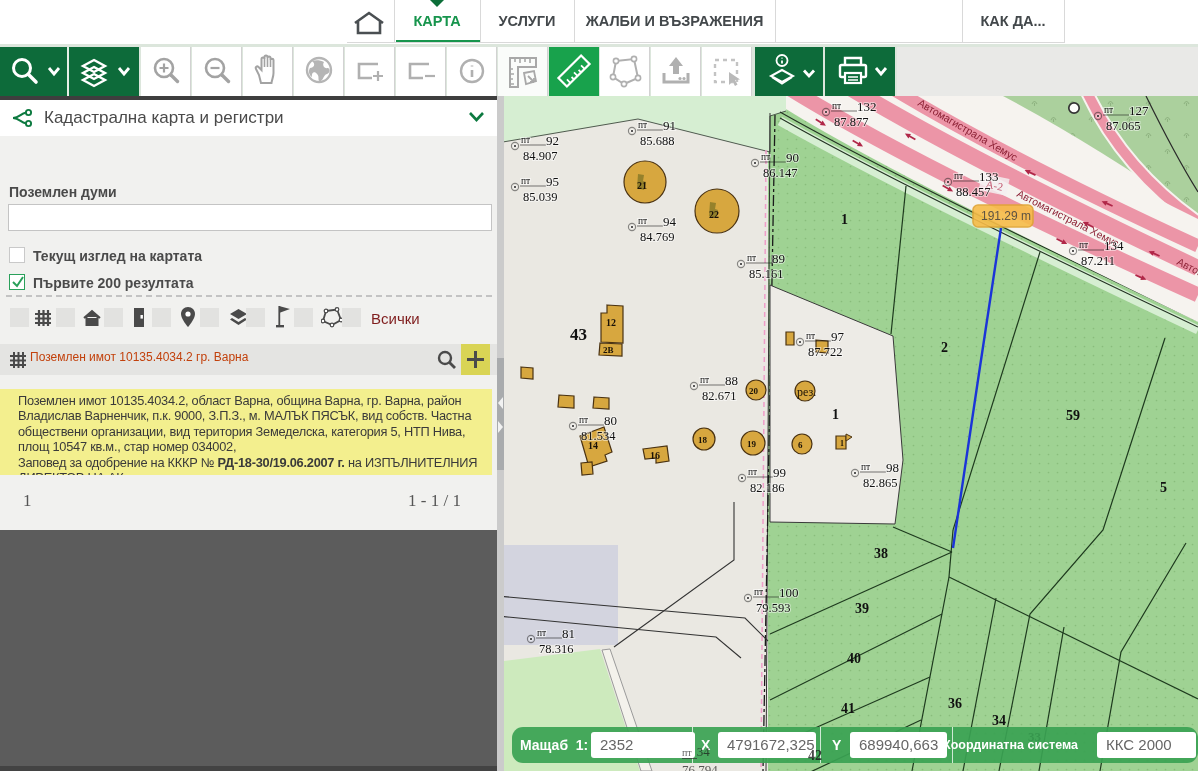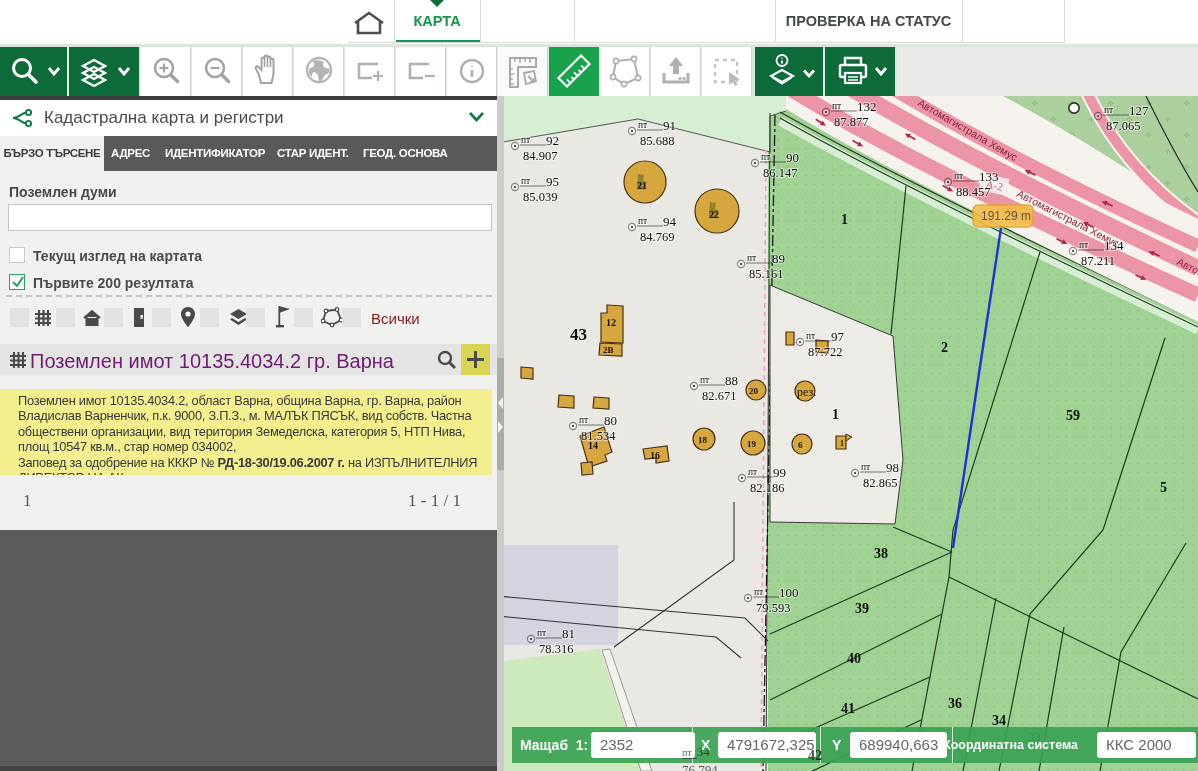--- a/index.html
+++ b/index.html
@@ -20,52 +20,54 @@
 #ptabs{position:absolute;left:0;top:40px;width:497px;height:35px;background:#59595b;}
 #ptabs .tab{position:absolute;top:0;height:35px;line-height:35px;color:#fff;font-weight:bold;font-size:11.5px;letter-spacing:-0.3px;white-space:nowrap;}
 #ptabs .active{background:#f1f1ef;color:#3c3c3c;}
 .plabel{position:absolute;font-weight:bold;font-size:14px;color:#4a4a4a;}
 #kw{position:absolute;left:8px;top:108px;width:484px;height:27px;background:#fff;border:1px solid #c4c4c4;}
 .cb{position:absolute;width:16px;height:16px;background:#fff;border:1px solid #c9c9c9;}
 #btnsearch{position:absolute;left:330px;top:150px;width:150px;height:31px;background:#0d6b3a;color:#fff;font-weight:bold;font-size:15px;text-align:center;line-height:31px;letter-spacing:1px;}
 #dash{position:absolute;left:6px;top:199px;width:486px;border-top:2px dashed #c3c3c3;}
 .isq{position:absolute;top:212px;width:19px;height:19px;background:#e2e2e0;}
 #resbar{position:absolute;left:0;top:248px;width:497px;height:31px;background:#e4e4e2;}
-#resbar .t{position:absolute;left:30px;top:6px;font-size:20px;color:#701a75;}
+#resbar .t{position:absolute;left:30px;top:6px;font-size:12px;color:#c2410c;}
 #plusbtn{position:absolute;left:461px;top:0px;width:29px;height:31px;background:#d9d455;}
 #ybox{position:absolute;left:0px;top:281px;width:492px;height:97px;background:#f3ef8e;color:#3a3a3a;font-size:12.8px;letter-spacing:-0.25px;line-height:15.4px;padding:4px 0 0 18px;white-space:nowrap;margin-top:12px;}
 #pgrow{position:absolute;left:0;top:379px;width:497px;height:55px;background:#f1f1ef;font-family:"Liberation Serif",serif;color:#555;font-size:17px;}
 #pdark{position:absolute;left:0;top:434px;width:497px;height:236px;background:#5c5c5c;}
 #pfoot{position:absolute;left:0;top:670px;width:497px;height:5px;background:#434343;}
 #handle{position:absolute;left:497px;top:96px;width:7px;height:675px;background:#cbcbcb;}
 #handle .mid{position:absolute;left:0;top:262px;width:7px;height:112px;background:#a9abad;}
-#scalebar{position:absolute;left:512px;top:727px;width:686px;height:36px;background:rgba(58,162,82,0.92);z-index:5;}
+#scalebar{position:absolute;left:512px;top:727px;width:686px;height:36px;background:rgba(58,162,82,0.92);z-index:5;border-radius:11px;}
 #scalebar .lb{position:absolute;top:10px;color:#fff;font-weight:bold;font-size:14px;}
 #scalebar .inp{position:absolute;top:5px;height:26px;background:#fff;border-radius:3px;color:#666;font-size:15px;padding:4px 0 0 9px;}
 #scalebar .vsep{position:absolute;top:0;width:1px;height:36px;background:rgba(255,255,255,0.75);}
 .maplabel{position:absolute;z-index:6;font-family:"Liberation Serif",serif;color:#1a1a1a;}
 </style>
 </head>
 <body>
 
 <div id="nav">
   <svg style="position:absolute;left:350px;top:10px" width="38" height="26" viewBox="0 0 38 26">
     <path d="M5 13 L19 3 L33 13 M8 11 L8 23 L30 23 L30 11" fill="none" stroke="#4a4f52" stroke-width="2.6"></path>
   </svg>
   <div class="sep" style="left:394px"></div>
   <div class="item" style="left:394px;width:86px;color:#17954d">КАРТА</div>
   <div style="position:absolute;left:396px;top:40px;width:84px;height:3px;background:#17954d"></div>
   <svg style="position:absolute;left:430px;top:0" width="14" height="7">
       <path d="M0 0 L14 0 L7 7 Z" fill="#0c6e39"></path>
     </svg>
   <div class="sep" style="left:480px"></div>
+  <div class="item" style="left:480px;width:94px">УСЛУГИ</div>
   <div class="sep" style="left:574px"></div>
+  <div class="item" style="left:574px;width:201px">ЖАЛБИ И ВЪЗРАЖЕНИЯ</div>
   <div class="sep" style="left:775px"></div>
-  <div class="item" style="left:775px;width:187px">ПРОВЕРКА НА СТАТУС</div>
   <div class="sep" style="left:962px"></div>
+  <div class="item" style="left:962px;width:102px">КАК ДА...</div>
   <div class="sep" style="left:1064px"></div>
   <div class="bline" style="left:347px;width:717px"></div>
 </div>
 
 <div id="toolbar">
   <div style="position:absolute;left:897px;top:3px;width:301px;height:49px;background:#e9e9e7"></div>
 
   <div class="tb tbg" style="left:0;width:67px">
     <svg width="67" height="49" viewBox="0 0 67 49">
       <circle cx="22" cy="21" r="8.5" fill="none" stroke="#fff" stroke-width="3"></circle>
@@ -205,27 +207,20 @@
     <svg style="position:absolute;left:12px;top:7px" width="24" height="22" viewBox="0 0 24 22">
       <path d="M1 11 C7 11 9 6.5 13.5 5.8" fill="none" stroke="#0d7a40" stroke-width="2"></path>
       <path d="M1 11 C7 11 9 15.5 13.5 16.2" fill="none" stroke="#0d7a40" stroke-width="2"></path>
       <circle cx="16.5" cy="5.5" r="2.6" fill="none" stroke="#0d7a40" stroke-width="1.9"></circle>
       <circle cx="16.5" cy="16.5" r="2.6" fill="none" stroke="#0d7a40" stroke-width="1.9"></circle>
     </svg>
     <div class="t">Кадастрална карта и регистри</div>
     <svg style="position:absolute;left:469px;top:12px" width="15" height="11">
         <path d="M1 1 L7.5 8 L14 1" fill="none" stroke="#0d7a40" stroke-width="2.6"></path>
       </svg>
-  </div>
-  <div id="ptabs">
-    <div class="tab active" style="left:0;width:104px;text-align:center">БЪРЗО ТЪРСЕНЕ</div>
-    <div class="tab" style="left:111px">АДРЕС</div>
-    <div class="tab" style="left:165px">ИДЕНТИФИКАТОР</div>
-    <div class="tab" style="left:277px">СТАР ИДЕНТ.</div>
-    <div class="tab" style="left:363px">ГЕОД. ОСНОВА</div>
   </div>
   <div class="plabel" style="left:9px;top:88px">Поземлен думи</div>
   <div id="kw"></div>
   <div class="cb" style="left:9px;top:151px"></div>
   <div class="plabel" style="left:33px;top:152px">Текущ изглед на картата</div>
   <div class="cb" style="left:9px;top:178px;border-color:#2aa05a"></div>
   <svg style="position:absolute;left:10px;top:179px" width="16" height="15">
       <path d="M3 7 L7 11 L13 2" fill="none" stroke="#2aa05a" stroke-width="2"></path>
     </svg>
   <div class="plabel" style="left:33px;top:179px">Първите 200 резултата</div>

